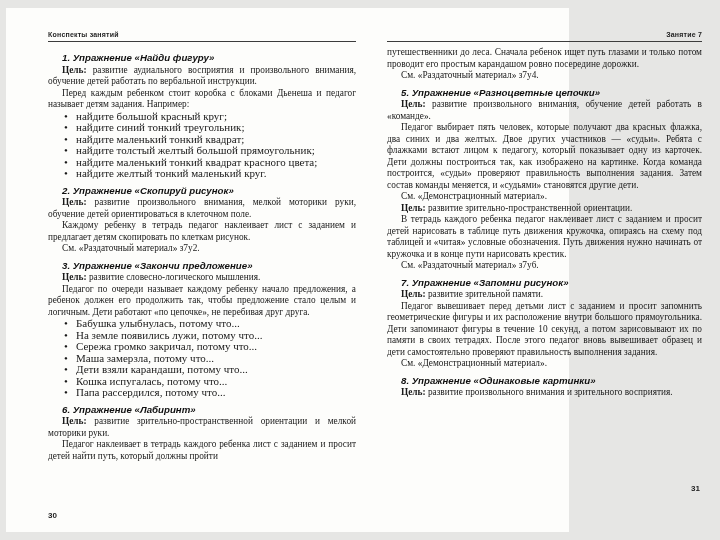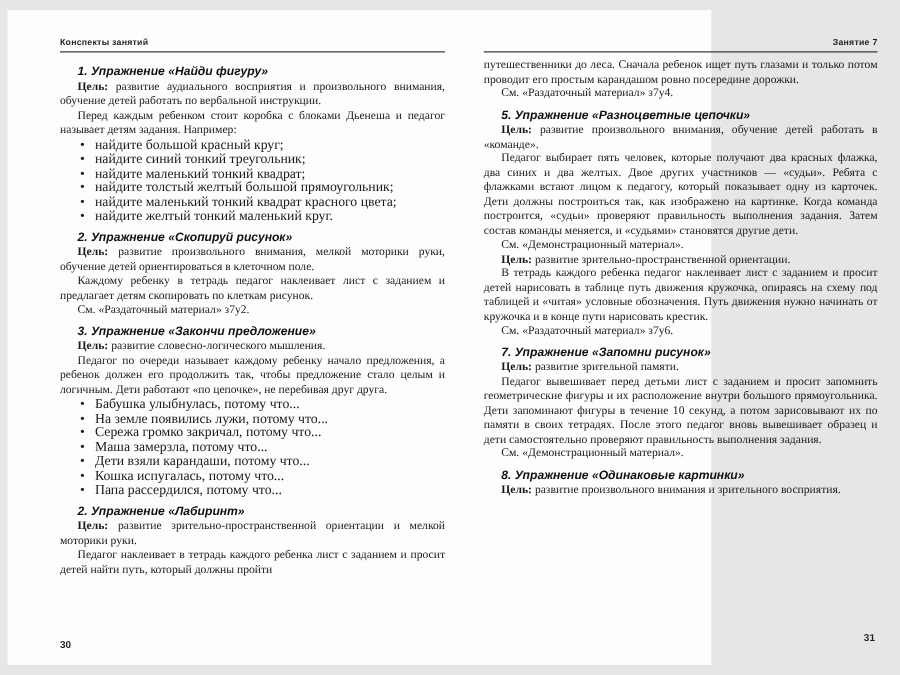--- a/index.html
+++ b/index.html
@@ -46,21 +46,21 @@
     padding-left:28px;color:#191919;text-align:left;
   }
   .bullets li::before{content:"\2022";position:absolute;left:16px;top:0;}
 
   .page-number{
     position:absolute;
     font-family:"Liberation Sans", sans-serif;
     font-weight:bold;font-size:8px;color:#1f1f1f;
   }
   .pn-left{left:0;top:503px;}
-  .pn-right{right:2px;top:498px;padding-left:20px;}
+  .pn-right{right:2px;top:476px;padding-left:20px;}
 </style>
 </head>
 <body>
 
 <div class="spread">
 
   <div class="page page-left">
     <div class="running-head">Конспекты занятий</div>
     <div class="head-rule"></div>
 
@@ -96,21 +96,21 @@
           <li>На земле появились лужи, потому что...</li>
           <li>Сережа громко закричал, потому что...</li>
           <li>Маша замерзла, потому что...</li>
           <li>Дети взяли карандаши, потому что...</li>
           <li>Кошка испугалась, потому что...</li>
           <li>Папа рассердился, потому что...</li>
         </ul>
       </div>
 
       <div>
-        <h3 class="sec-title">2. Упражнение «Лабиринт»</h3>
+        <h3 class="sec-title">6. Упражнение «Лабиринт»</h3>
         <p class="para"><span class="goal-label">Цель:</span><span> развитие зрительно-пространственной ориентации и мелкой моторики руки.</span></p>
         <p class="para">Педагог наклеивает в тетрадь каждого ребенка лист с заданием и просит детей найти путь, который должны пройти</p>
       </div>
 
     </div>
 
     <div class="page-number pn-left">30</div>
   </div>
 
   <div class="page page-right">

